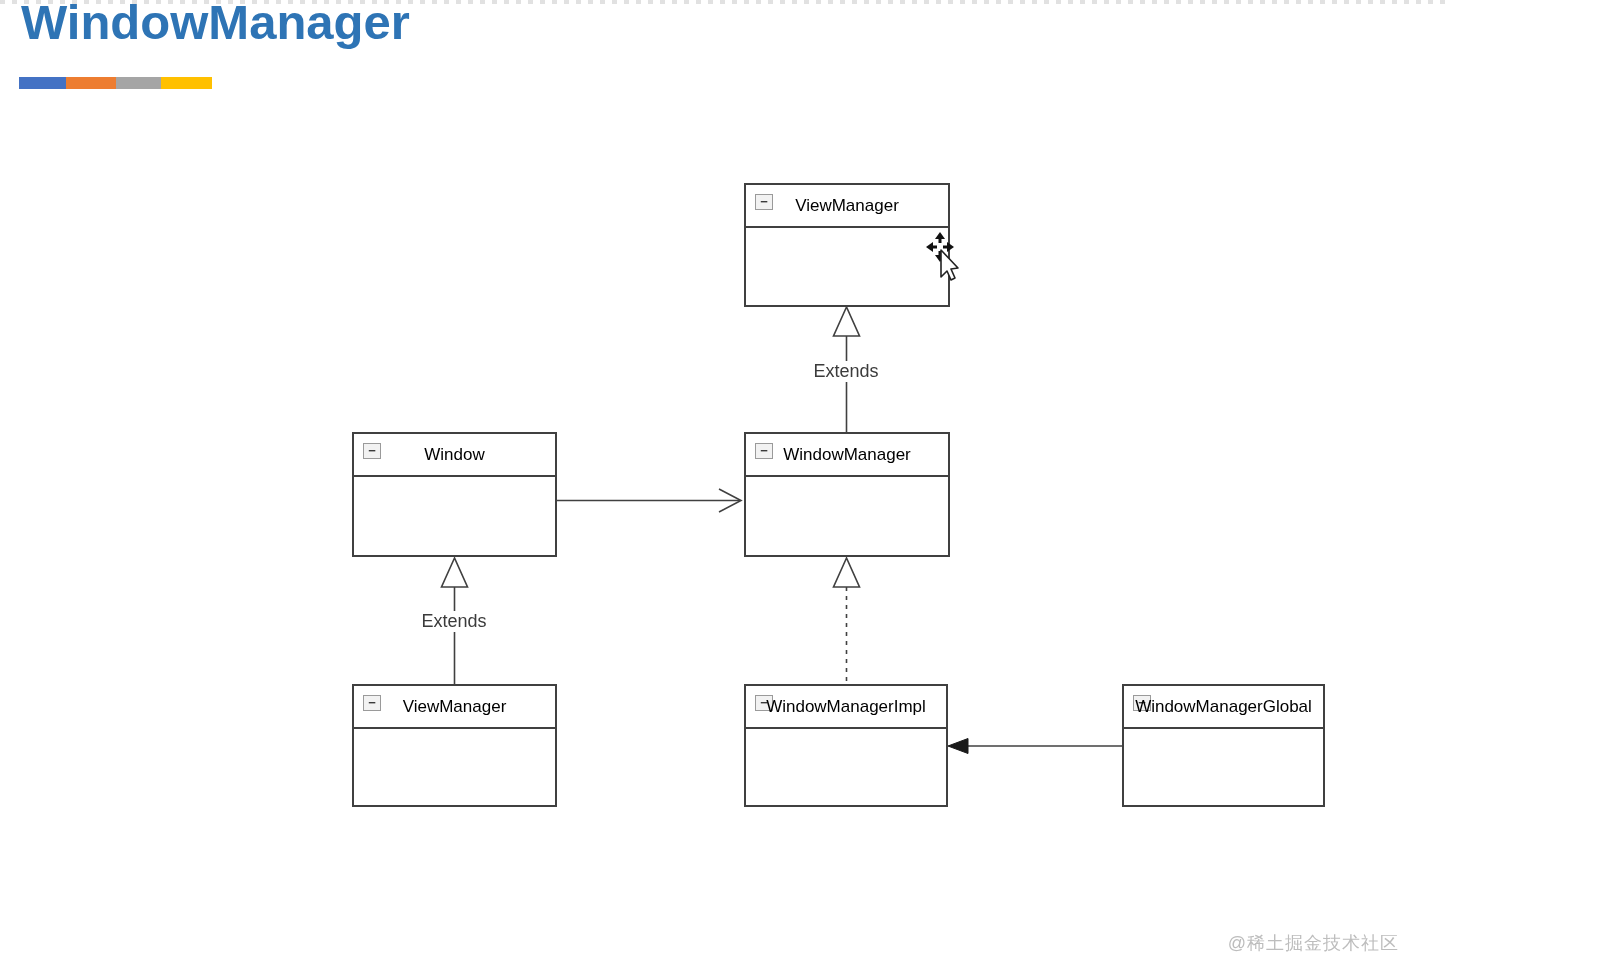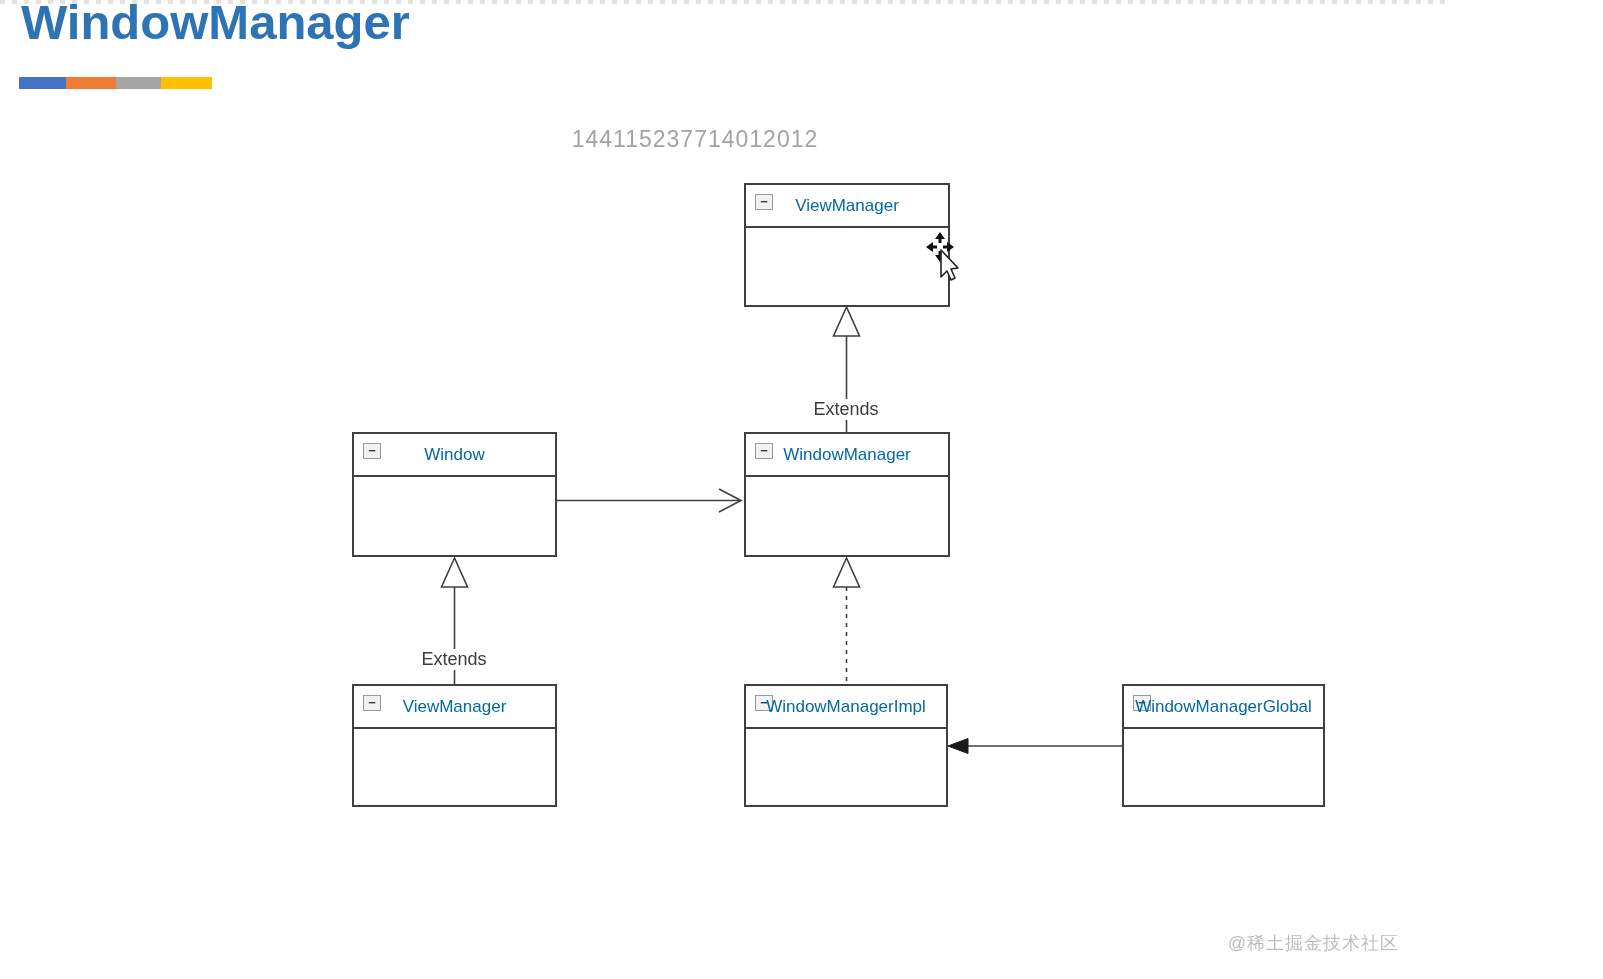--- a/index.html
+++ b/index.html
@@ -35,37 +35,36 @@
   
   .uml-box {
     position: absolute; background: #ffffff;
     border: 2px solid #404040; box-sizing: border-box;
   }
   .uml-header {
     position: relative; height: 41px; border-bottom: 2px solid #404040;
     display: flex; align-items: center; justify-content: center;
   }
   .uml-title {
-    font-size: 17px; color: #0369a1; white-space: nowrap;
+    font-size: 17px; color: #000000; white-space: nowrap;
     background: transparent; z-index: 2;
   }
   .box-icon {
     position: absolute; left: 9px; top: 9px; width: 18px; height: 16px;
     border: 1px solid #9a9a9a; background: #f2f2f2; box-sizing: border-box;
     display: flex; align-items: center; justify-content: center;
     font-size: 13px; line-height: 10px; color: #3b3b3b; font-weight: 700;
     z-index: 1;
   }
   .uml-body { height: calc(100% - 41px); }
 
   .edge-label {
     position: absolute; background: #ffffff; padding: 0 4px;
     font-size: 18px; color: #3b3b3b; transform: translateX(-50%);
     z-index: 3;
-    margin-top: 38px;
   }
   #edges-svg { position: absolute; left: 0; top: 0; z-index: 1; }
   .node-layer { position: absolute; left: 0; top: 0; width: 100%; height: 100%; z-index: 2; }
 
   .watermark {
     position: absolute; right: 46px; top: 931px;
     font-size: 18px; color: #bdbdbd; letter-spacing: 1px;
   }
   #cursor-svg { position: absolute; left: 0; top: 0; z-index: 5; pointer-events: none; }
 </style>
@@ -77,21 +76,20 @@
   <div class="top-dotted"></div>
 
   <div class="slide-title" style="color: rgb(46, 116, 181);">WindowManager</div>
   <div class="accent-bars">
     <span class="bar-1" style="background-color: rgb(68, 114, 196);"></span>
     <span class="bar-2" style="background-color: rgb(237, 125, 49);"></span>
     <span class="bar-3" style="background-color: rgb(165, 165, 165);"></span>
     <span class="bar-4" style="background-color: rgb(255, 192, 0);"></span>
   </div>
 
-  <div class="slide-number">144115237714012012</div>
 
   <svg id="edges-svg" width="1603" height="979" viewBox="0 0 1603 979">
 
     <g>
       <line x1="846.5" y1="336" x2="846.5" y2="432" stroke="#404040" stroke-width="1.6"></line>
       <polygon points="846.5,307 833.5,336 859.5,336" fill="#ffffff" stroke="#404040" stroke-width="1.6"></polygon>
     </g>
 
     <g>
       <line x1="454.5" y1="587" x2="454.5" y2="684" stroke="#404040" stroke-width="1.6"></line>

